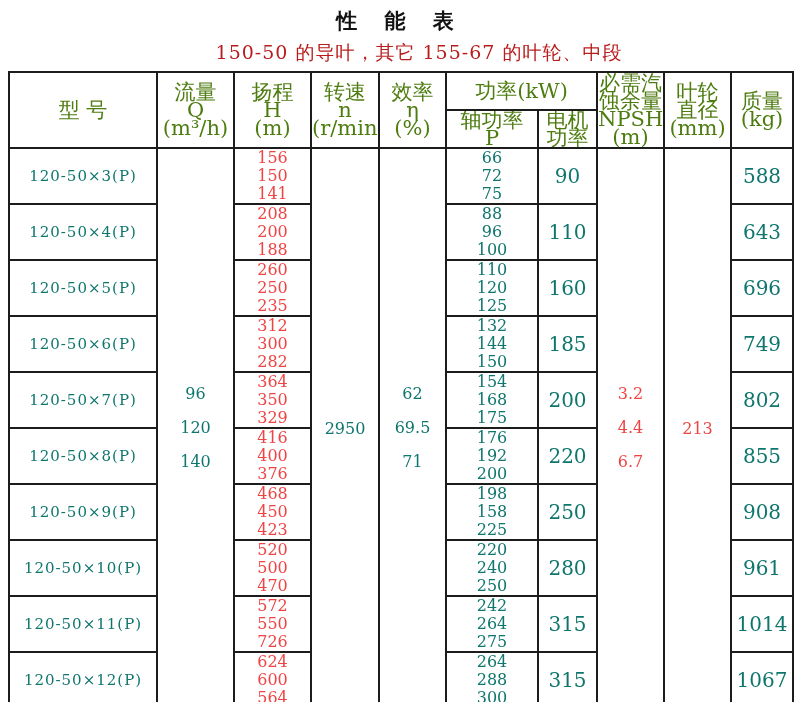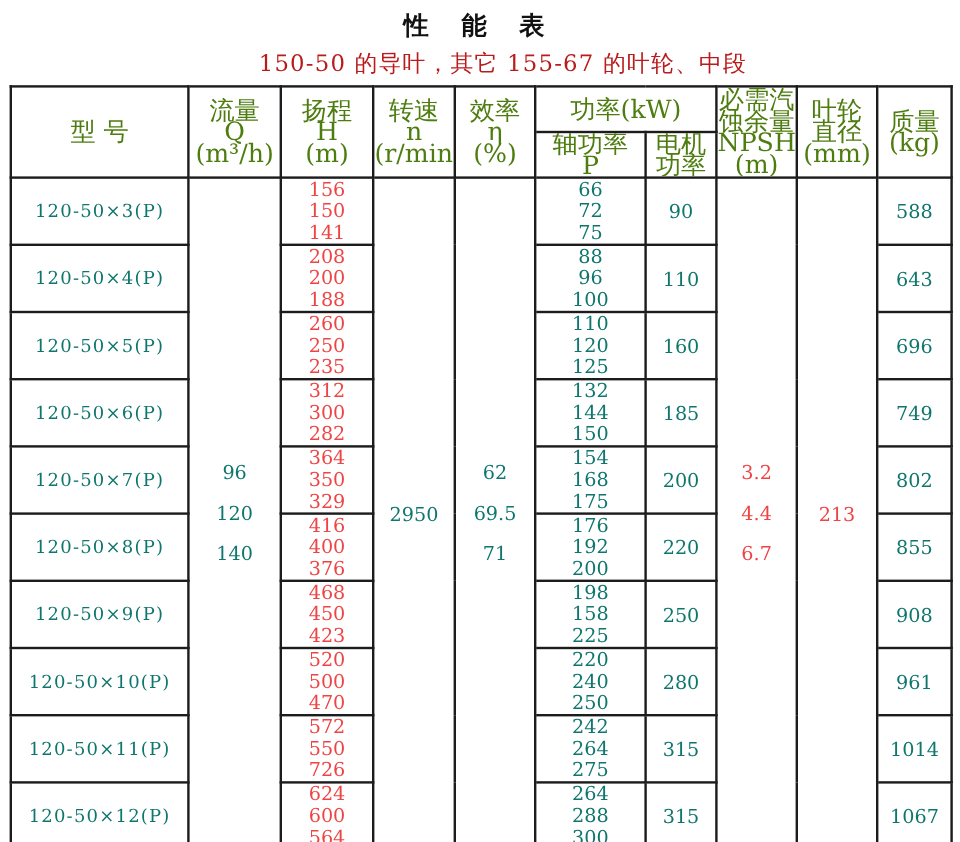--- a/index.html
+++ b/index.html
@@ -46,21 +46,21 @@
   thead tr.h1 { height: 38px; }
   thead tr.h2 { height: 36px; }
   tbody tr { height: 54px; }
 
   .hdr { color: #4d7c0f; font-size: 21px; line-height: 18px; }
   .hdr span { display: block; }
 
   .red { color: #0f766e; }
   .blk { color: #ef4444; }
 
-  .num { font-size: 16px; }
+  .num { font-size: 20px; }
   .lines span { display: block; line-height: 18px; font-size: 16px; }
   .model { font-size: 15px; letter-spacing: 1px; }
 
   .merged div { line-height: 34px; font-size: 16px; }
   .single { font-size: 16px; }
 </style>
 </head>
 <body>
 
 <div class="page">

